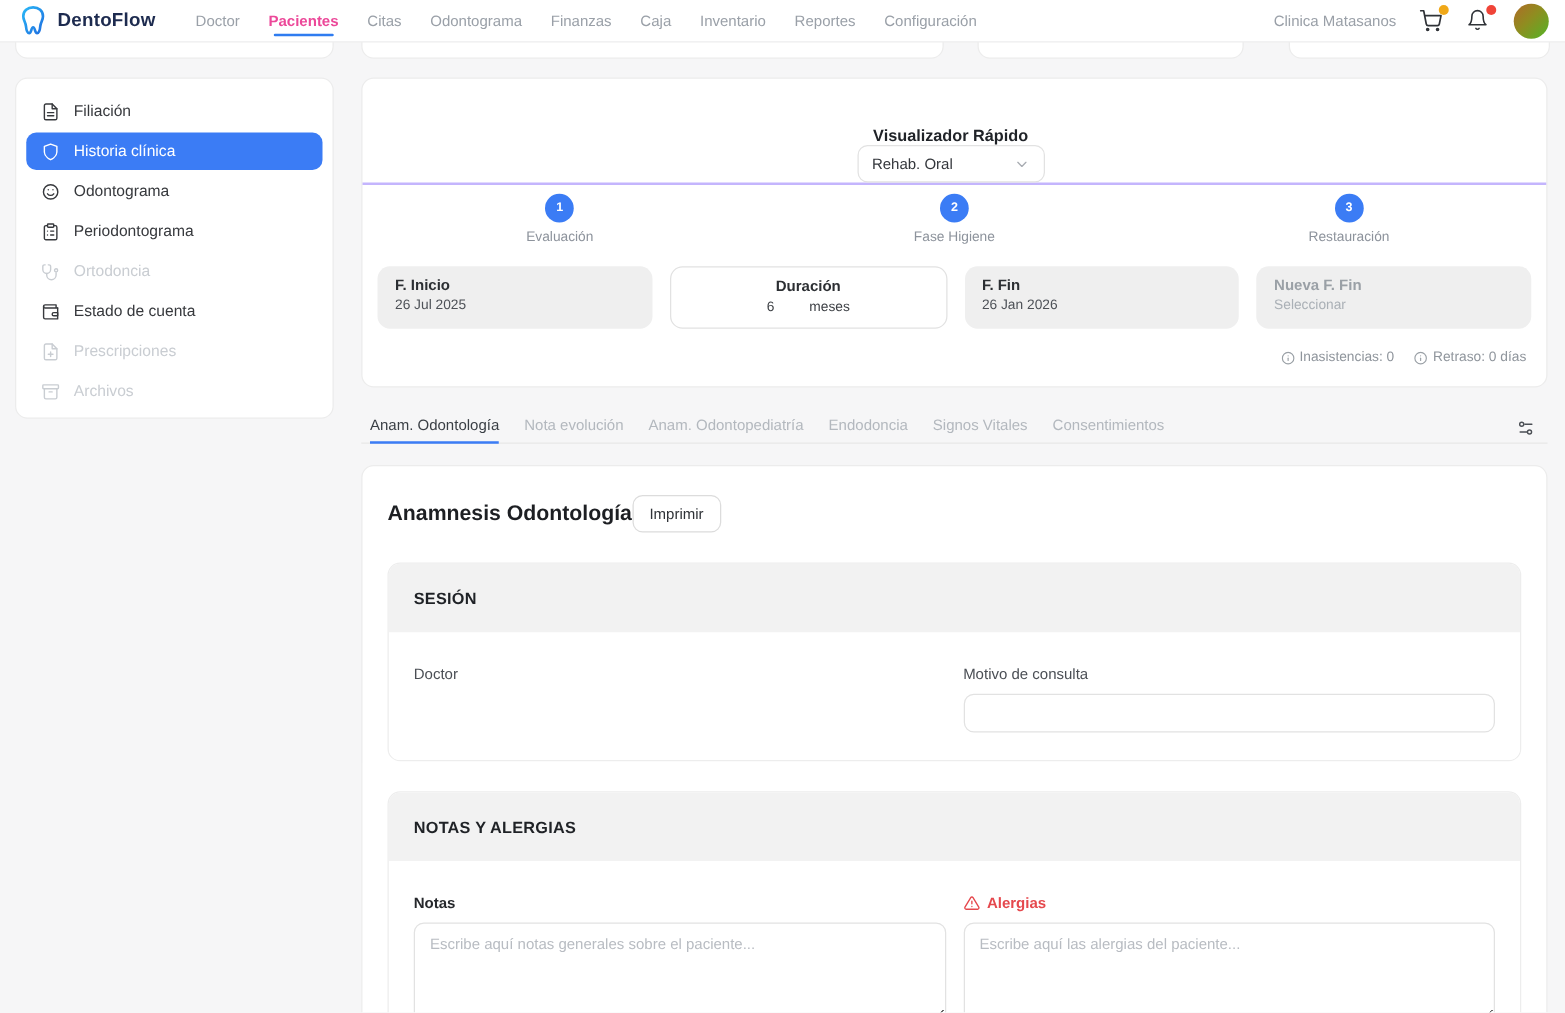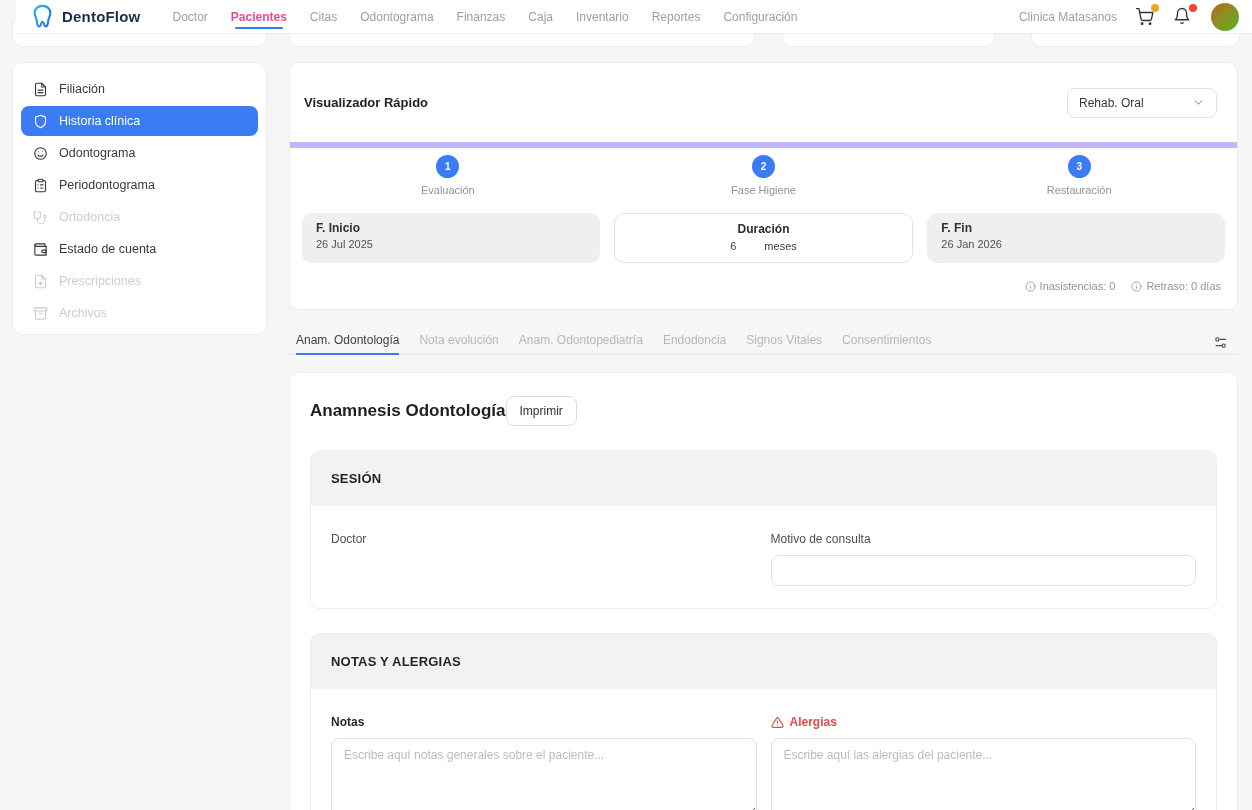--- a/index.html
+++ b/index.html
@@ -8,21 +8,21 @@
   .viewport { position:relative; width:1252px; height:810px; overflow:hidden; background:#f6f6f7; }
 
   
   .strip-card { position:absolute; top:16px; height:31px; background:#fff; border:1px solid #ececec; border-radius:10px; z-index:1; }
   .strip-1 { left:12px;  width:255px; }
   .strip-2 { left:289px; width:466px; }
   .strip-3 { left:782px; width:213px; }
   .strip-4 { left:1031px; width:209px; }
 
   
-  .navbar { position:absolute; top:0; left:16px; right:0; height:33px; background:#fff; z-index:5;
+  .navbar { position:absolute; top:0; left:0; right:0; height:33px; background:#fff; z-index:5;
             display:flex; align-items:center; padding:0 13px; box-shadow:0 1px 0 #ededee; }
   .brand { display:flex; align-items:center; gap:6px; }
   .brand-name { font-size:15px; font-weight:bold; color:#1d2b4f; letter-spacing:.2px; }
   .nav-links { display:flex; align-items:center; gap:23px; margin-left:32px; }
   .nav-link { font-size:12px; color:#9aa0a8; cursor:pointer; position:relative; padding:9px 0; }
   .nav-link.active { color:#ec4899; font-weight:bold; }
   .nav-link.active::after { content:""; position:absolute; left:4px; right:4px; bottom:4px; height:2px; border-radius:2px; background:#2f7cf0; }
   .nav-right { margin-left:auto; display:flex; align-items:center; gap:18px; }
   .clinic-name { font-size:12px; color:#9aa0a8; }
   .icon-btn { position:relative; width:20px; height:20px; color:#2f3237; cursor:pointer; }
@@ -34,22 +34,22 @@
              border:1px solid #ececec; border-radius:10px; padding:11px 8px; z-index:2; }
   .side-item { height:30px; margin-bottom:2px; display:flex; align-items:center; gap:11px; padding:0 12px;
                border-radius:8px; font-size:12.5px; color:#37393d; cursor:pointer; }
   .side-item svg { flex:0 0 auto; }
   .side-item.active { background:#3b7cf5; color:#fff; }
   .side-item.disabled { color:#c9cdd2; cursor:default; }
 
   
   .visualizer { position:absolute; left:289px; top:62px; width:949px; height:248px; background:#fff;
                 border:1px solid #ececec; border-radius:10px; z-index:2; }
-  .vis-header { height:85px; border-bottom:6px solid #c4b5fd; display:flex; align-items:center;
-                justify-content:space-between; padding:0 20px 0 14px; }
+  .vis-header { height:85px; border-bottom:2px solid #c4b5fd; display:flex; align-items:center;
+                justify-content:flex-end; padding:0 20px 0 14px;flex-direction:column; }
   .vis-title { font-size:13px; font-weight:bold; color:#202328; }
   .dropdown { width:150px; height:30px; border:1px solid #e2e2e2; border-radius:8px; background:#fff;
               display:flex; align-items:center; justify-content:space-between; padding:0 11px;
               font-size:12px; color:#33363b; cursor:pointer; }
   .dropdown .chev { color:#a9adb3; }
   .stepper { display:flex; margin-top:7px; }
   .step { flex:1; display:flex; flex-direction:column; align-items:center; }
   .step-circle { width:23px; height:23px; border-radius:50%; background:#3b7cf5; color:#fff;
                  font-size:10px; font-weight:bold; display:flex; align-items:center; justify-content:center; }
   .step-label { margin-top:6px; font-size:11px; color:#8d939c; }
@@ -278,20 +278,24 @@
         <div class="vbox-title">Duración</div>
         <div class="duracion-row">
           <span>6</span>
           <span>meses</span>
         </div>
       </div>
       <div class="vbox filled">
         <div class="vbox-title">F. Fin</div>
         <div class="vbox-value">26 Jan 2026</div>
       </div>
+      <div class="vbox filled muted">
+        <div class="vbox-title">Nueva F. Fin</div>
+        <div class="vbox-value">Seleccionar</div>
+      </div>
     </div>
 
     <div class="vis-stats">
       <span class="vis-stat">
         <span style="display:flex;">
           <svg width="11" height="11" viewBox="0 0 24 24" fill="none" stroke="currentColor" stroke-width="2" stroke-linecap="round">
               <circle cx="12" cy="12" r="10"></circle>
               <path d="M12 16v-4"></path>
               <path d="M12 8h.01"></path>
             </svg>

